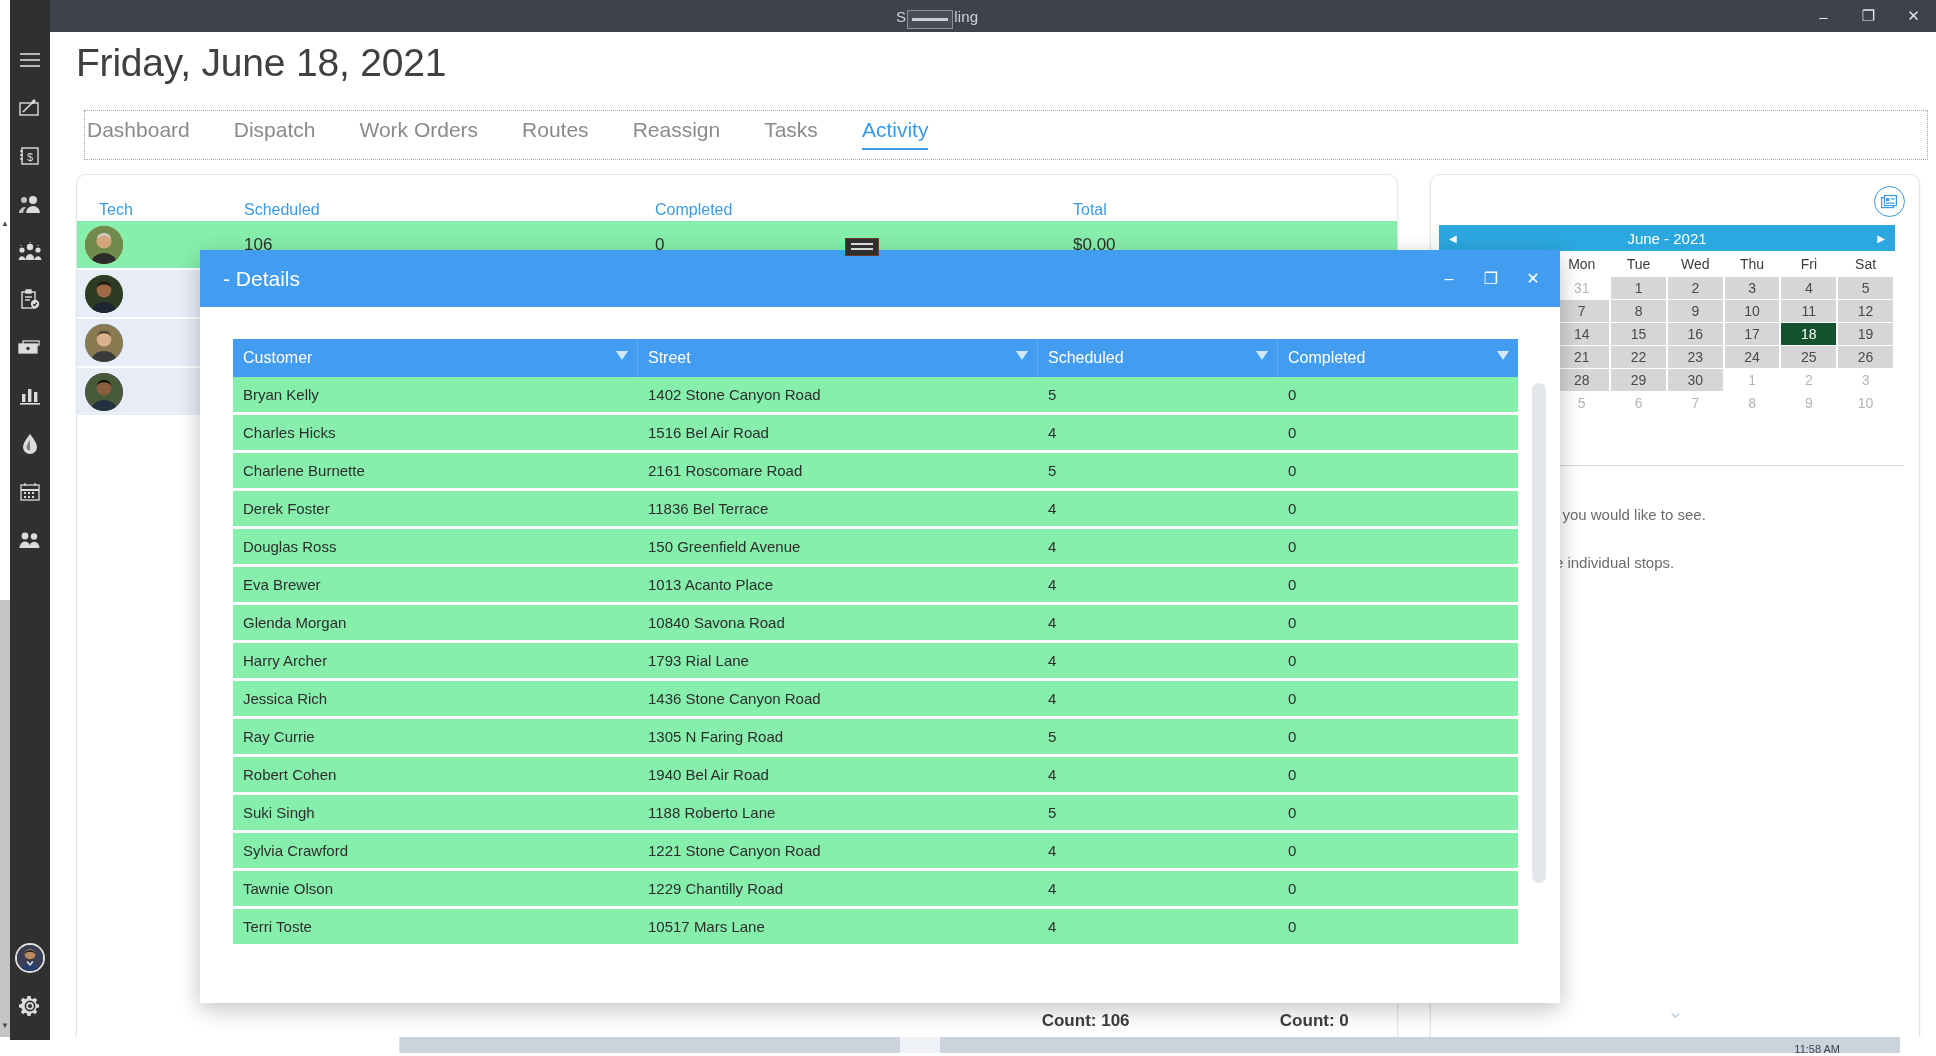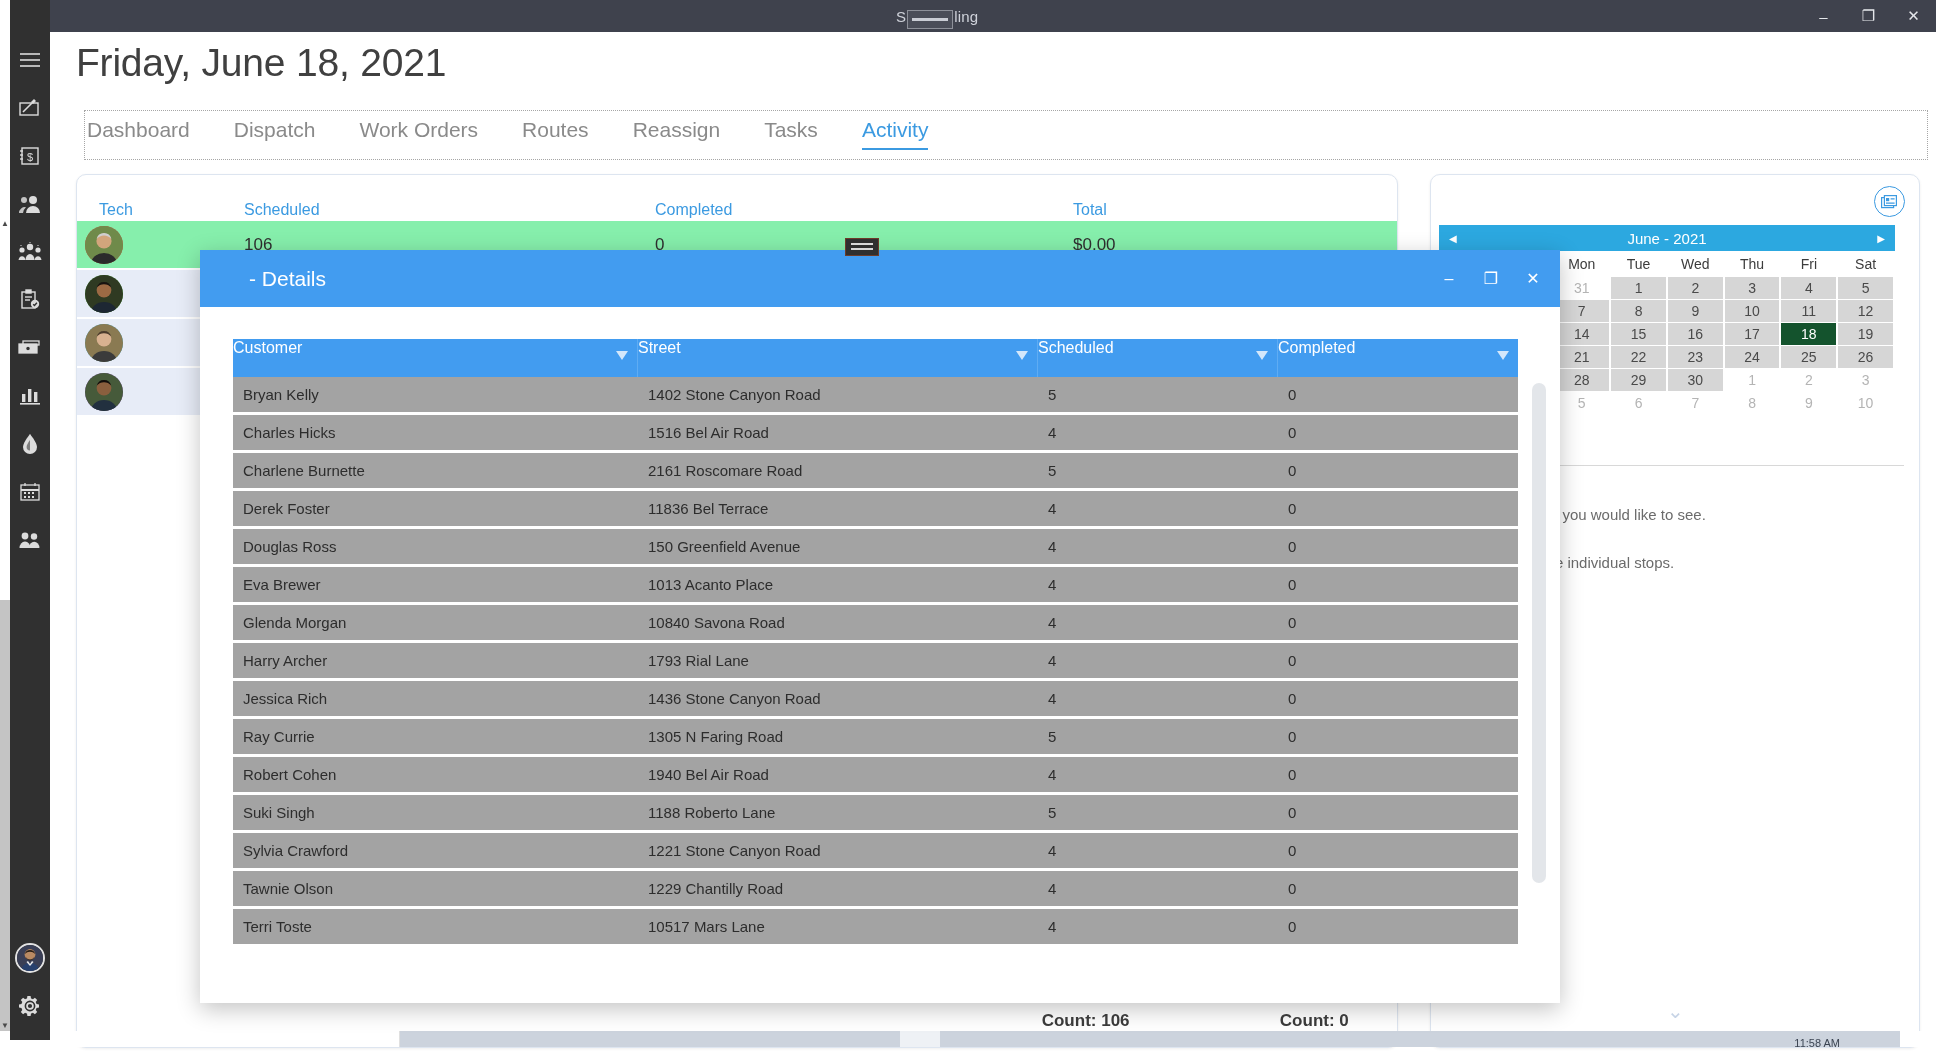--- a/index.html
+++ b/index.html
@@ -212,21 +212,21 @@
     width: 1360px; height: 753px;
     background: #ffffff;
     box-shadow: 0 6px 22px rgba(0,0,0,.24);
     z-index: 60;
   }
   #dlg-titlebar {
     height: 57px; background: #429cf0; position: relative;
     display: flex; align-items: center;
   }
   #dlg-title {
-    margin-left: 49px; color: #ffffff; font-size: 21px;
+    margin-left: 23px; color: #ffffff; font-size: 21px;
   }
   #dlg-redact {
     position: absolute; left: 645px; top: -12px;
     width: 34px; height: 18px;
     background: #2f2f2f; border: 1px solid #6d3b28;
   }
   #dlg-redact::before {
     content: ""; position: absolute; left: 5px; right: 5px; top: 4px;
     height: 2px; background: #d8d8d8; box-shadow: 0 5px 0 #d8d8d8;
   }
@@ -238,35 +238,35 @@
 
   #dlg-body { position: relative; height: 696px; background: #ffffff; }
 
   
   #grid { position: absolute; left: 33px; top: 32px; width: 1285px; }
   #grid-head {
     display: flex; height: 38px; background: #429cf0; color: #ffffff;
     font-size: 16px; align-items: center;
   }
   .gh {
-    position: relative; height: 38px; display: flex; 
-    padding-left: 0; border-right: 1px solid #5facf3;
+    position: relative; height: 38px; display: flex; align-items: center;
+    padding-left: 10px; border-right: 1px solid #5facf3;
   }
   .gh .funnel {
     position: absolute; right: 9px; top: 12px;
     width: 0; height: 0; border-left: 6px solid transparent;
     border-right: 6px solid transparent; border-top: 9px solid #d3e7fb;
   }
   .c-cust { width: 405px; }
   .c-str  { width: 400px; }
   .c-sch  { width: 240px; }
   .c-cmp  { width: 240px; border-right: none; }
 
   .grow {
-    display: flex; height: 38px; background: #a3a3a3;
+    display: flex; height: 38px; background: #86efac;
     border-bottom: 3px solid #ffffff;
     font-size: 15px; color: #2d2d2d; align-items: center;
   }
   .grow > div { padding-left: 10px; }
 
   #grid-footer {
     position: absolute; left: 33px; top: 660px; width: 1285px;
     display: flex; font-size: 17px; color: #3a3a3a; font-weight: bold;
   }
   #grid-footer .sp { width: 815px; }
@@ -278,21 +278,21 @@
     width: 14px; height: 600px;
   }
   #dlg-scroll .track { position: absolute; inset: 0; background: #ffffff; }
   #dlg-scroll .thumb {
     position: absolute; left: 0; top: 0; width: 14px; height: 500px;
     background: #e3e6ea; border-radius: 7px;
   }
 
   
   #taskbar {
-    position: absolute; left: 0; bottom: 9px; width: 1936px; height: 16px;
+    position: absolute; left: 0; bottom: 3px; width: 1936px; height: 16px;
     background: #ffffff;
   }
   #tb-left { position: absolute; left: 50px; bottom: 0; width: 350px; height: 16px; background: #ffffff; border-right: 1px solid #e0e0e0; }
   #tb-mid  { position: absolute; left: 400px; bottom: 0; width: 500px; height: 16px; background: #ccd3dd; }
   #tb-mid2 { position: absolute; left: 900px; bottom: 0; width: 40px; height: 16px; background: #eef1f5; }
   #tb-right{ position: absolute; left: 940px; bottom: 0; right: 36px; height: 16px; background: #ccd3dd; }
   #tb-clock{
     position: absolute; right: 60px; bottom: -2px;
     font-size: 11px; color: #3b4452;
   }

